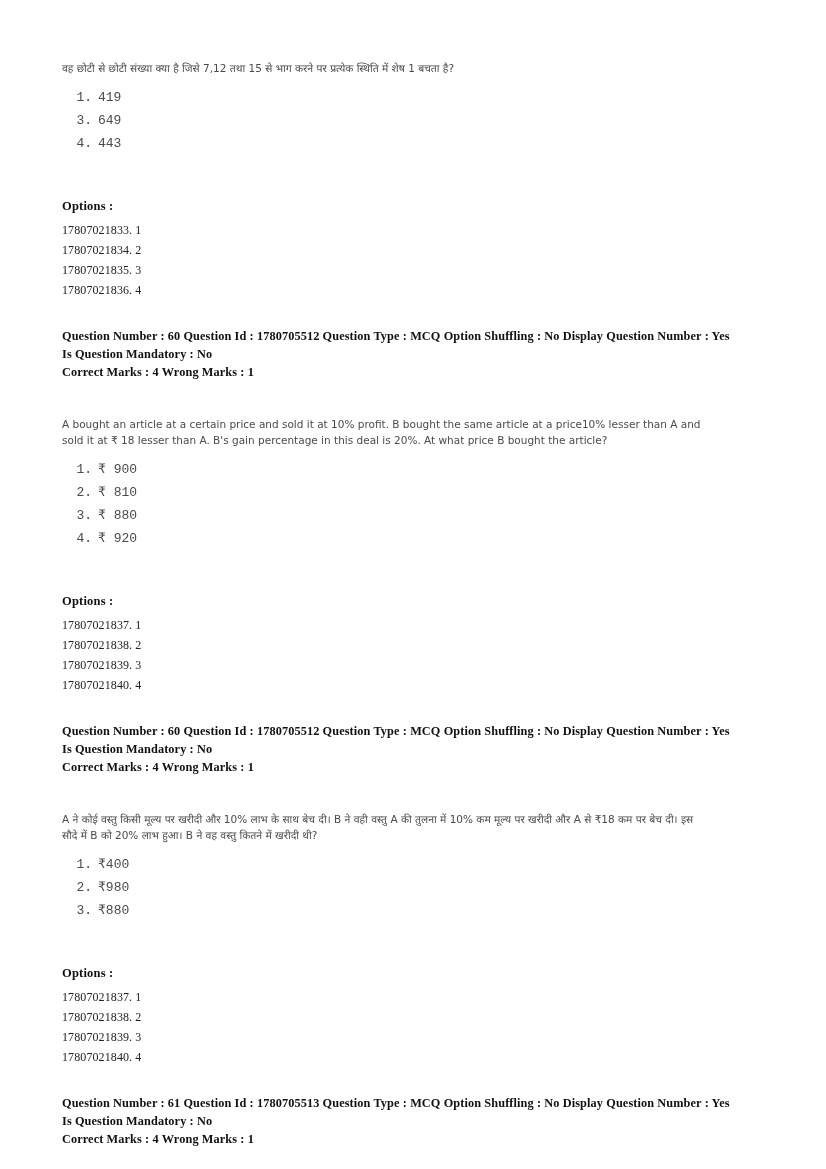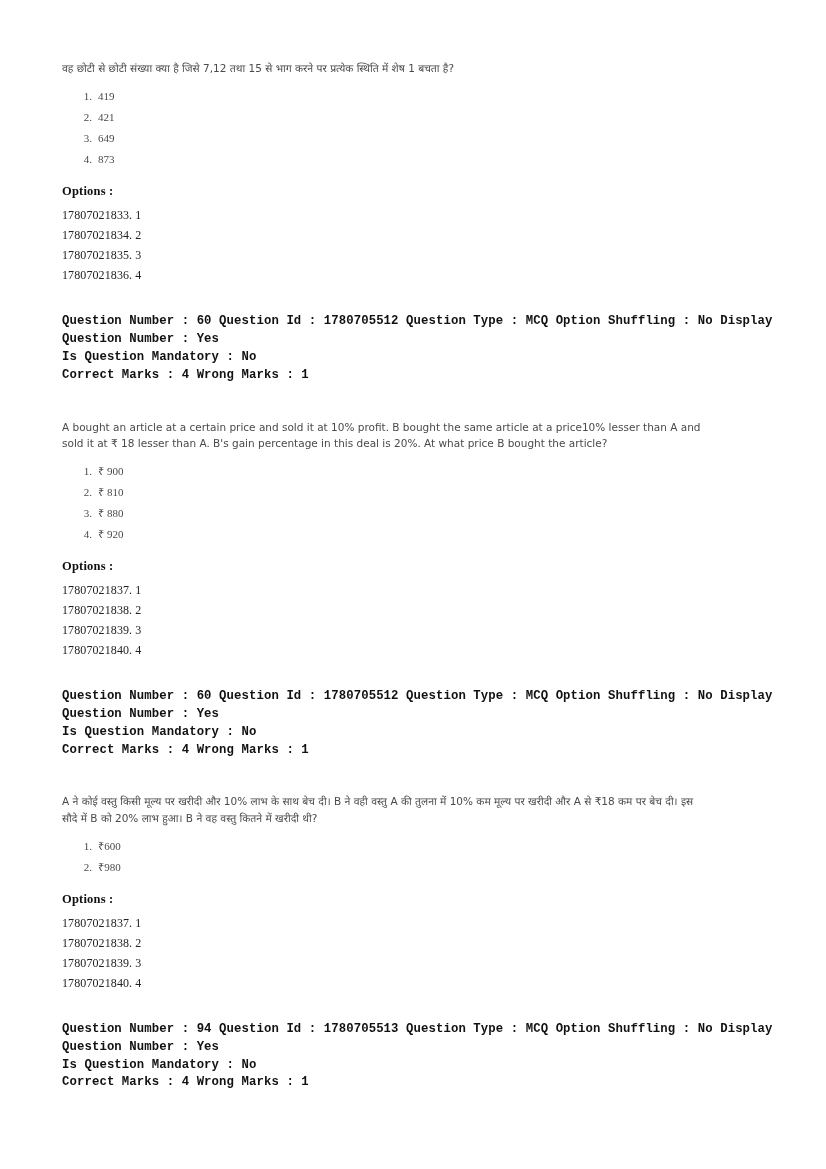--- a/index.html
+++ b/index.html
@@ -38,35 +38,35 @@
   }
   .qtext.indent {
     width: 640px;
   }
   ol.choices {
     list-style: none;
     margin: 10px 0 0 0;
     padding: 0;
   }
   ol.choices li {
-    font-family: Liberation Serif, serif;
-    font-size: 11px;
+    font-family: Liberation Mono, monospace;
+    font-size: 13px;
     color: #4a4a4a;
     line-height: 1.0;
     padding: 5px 0 5px 0;
     margin-left: 12px;
   }
   ol.choices li .num {
     display: inline-block;
     width: 18px;
     text-align: right;
     margin-right: 6px;
   }
   .opts-block {
-    margin-top: 14px;
+    margin-top: 44px;
   }
   .opts-title {
     font-family: "Liberation Serif", serif;
     font-weight: bold;
     font-size: 12.5px;
     color: #111;
     letter-spacing: 0.2px;
     margin-bottom: 6px;
   }
   .opt-row {
@@ -79,36 +79,35 @@
   }
   .meta-block {
     margin-top: 28px;
     font-family: "Liberation Serif", serif;
     font-weight: bold;
     font-size: 12.3px;
     color: #111;
     line-height: 1.45;
     letter-spacing: 0.1px;
   }
-  .meta-line { display: block; font-family: Liberation Mono, monospace; }
+  .meta-line { display: block; }
   .sep { height: 34px; }
 </style>
 </head>
 <body>
 
 <div class="page">
   <div class="content">
 
     <div>
       <p class="qtext">वह छोटी से छोटी संख्या क्या है जिसे 7,12 तथा 15 से भाग करने पर प्रत्येक स्थिति में शेष 1 बचता है?</p>
       <ol class="choices">
         <li><span class="num">1.</span><span>419</span></li>
-        <li><span class="num">2.</span><span>421</span></li>
         <li><span class="num">3.</span><span>649</span></li>
-        <li><span class="num">4.</span><span>873</span></li>
+        <li><span class="num">4.</span><span>443</span></li>
       </ol>
       <div class="opts-block">
         <div class="opts-title">Options :</div>
         <div class="opt-row">17807021833. 1</div>
         <div class="opt-row">17807021834. 2</div>
         <div class="opt-row">17807021835. 3</div>
         <div class="opt-row">17807021836. 4</div>
       </div>
       <div class="meta-block">
         <span class="meta-line">Question Number : 60 Question Id : 1780705512 Question Type : MCQ Option Shuffling : No Display Question Number : Yes</span>
@@ -139,31 +138,32 @@
         <span class="meta-line">Is Question Mandatory : No</span>
         <span class="meta-line">Correct Marks : 4 Wrong Marks : 1</span>
       </div>
     </div>
 
     <div class="sep"></div>
 
     <div>
       <p class="qtext indent">A ने कोई वस्तु किसी मूल्य पर खरीदी और 10% लाभ के साथ बेच दी। B ने वही वस्तु A की तुलना में 10% कम मूल्य पर खरीदी और A से ₹18 कम पर बेच दी। इस सौदे में B को 20% लाभ हुआ। B ने वह वस्तु कितने में खरीदी थी?</p>
       <ol class="choices">
-        <li><span class="num">1.</span><span>₹600</span></li>
+        <li><span class="num">1.</span><span>₹400</span></li>
         <li><span class="num">2.</span><span>₹980</span></li>
+        <li><span class="num">3.</span><span>₹880</span></li>
       </ol>
       <div class="opts-block">
         <div class="opts-title">Options :</div>
         <div class="opt-row">17807021837. 1</div>
         <div class="opt-row">17807021838. 2</div>
         <div class="opt-row">17807021839. 3</div>
         <div class="opt-row">17807021840. 4</div>
       </div>
       <div class="meta-block">
-        <span class="meta-line">Question Number : 94 Question Id : 1780705513 Question Type : MCQ Option Shuffling : No Display Question Number : Yes</span>
+        <span class="meta-line">Question Number : 61 Question Id : 1780705513 Question Type : MCQ Option Shuffling : No Display Question Number : Yes</span>
         <span class="meta-line">Is Question Mandatory : No</span>
         <span class="meta-line">Correct Marks : 4 Wrong Marks : 1</span>
       </div>
     </div>
 
   </div>
 </div>
 
 </body></html>

